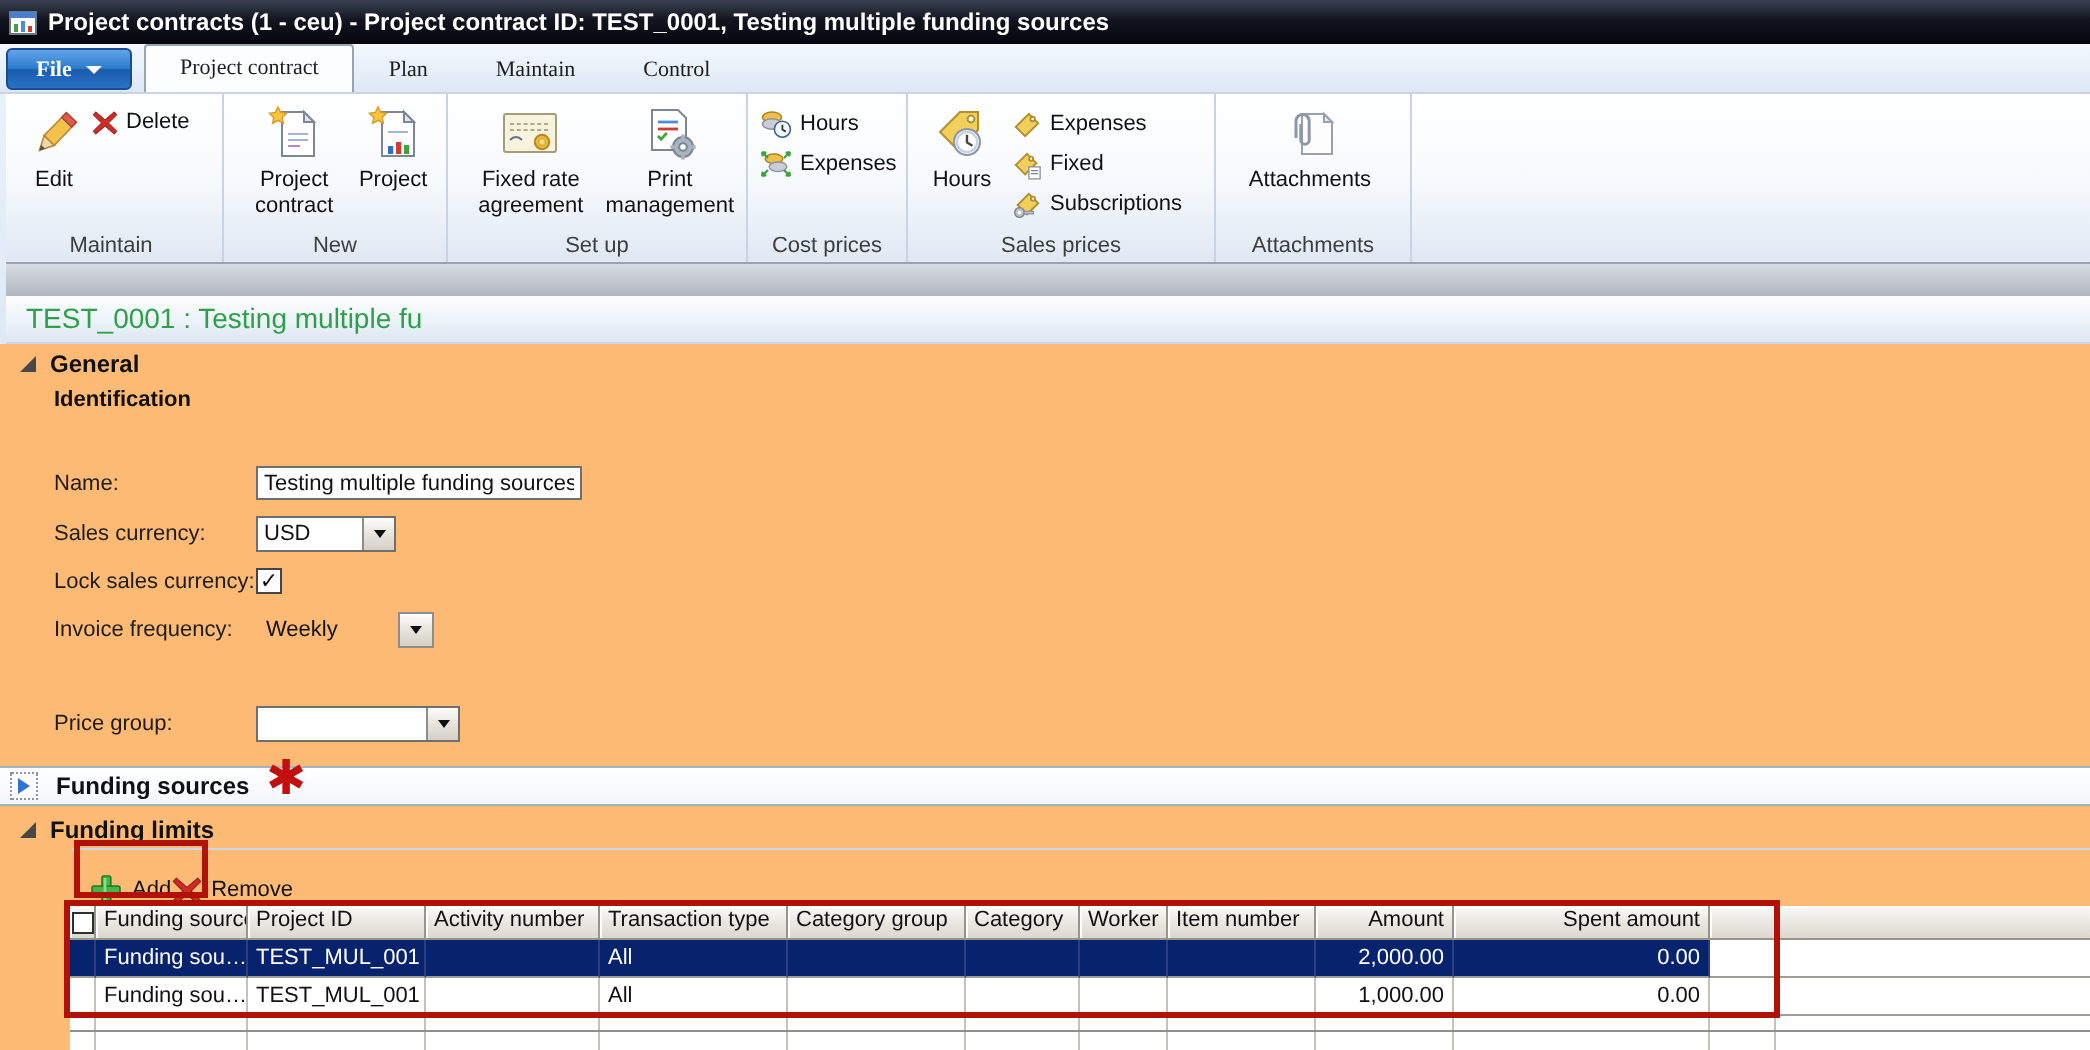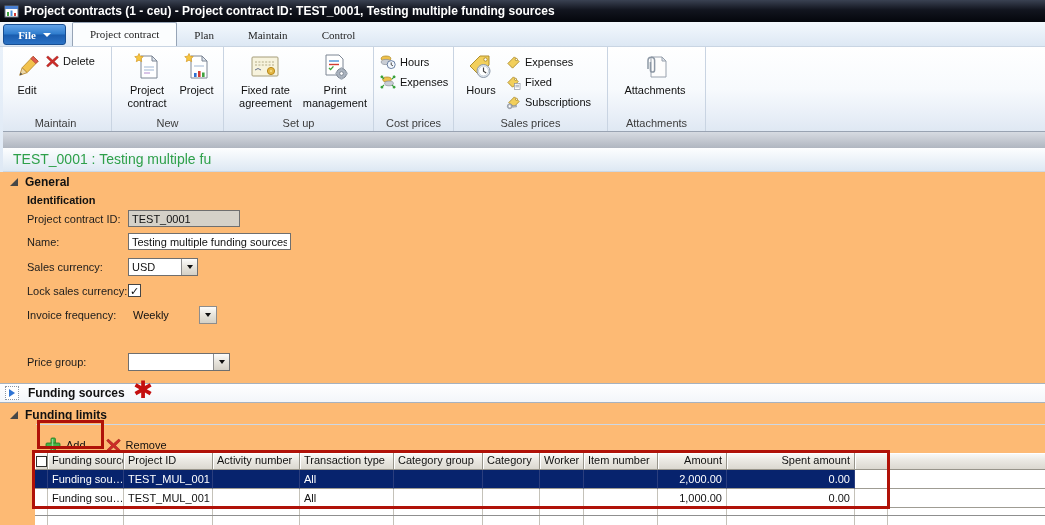--- a/index.html
+++ b/index.html
@@ -92,21 +92,21 @@
     border-top:1px solid #a7b2bf; border-bottom:1px solid #a7b2bf;
     background:linear-gradient(180deg,#ffffff,#f3f6fa); display:flex; align-items:center; }
   .expander { width:14px; height:14px; border:1px dotted #8a94a2; margin-left:5px; background:#fff;
     display:flex; align-items:center; justify-content:center; }
   .tri-right { width:0; height:0; border-top:4px solid transparent; border-bottom:4px solid transparent; border-left:6px solid #2f74d4; }
   .fs-label { margin-left:9px; font-weight:bold; font-size:12px; }
   .anno-star { position:absolute; left:133px; top:206px; color:#c40f0f; font-size:24px; font-weight:bold; line-height:24px; }
 
   
   .fl-toolbar { position:absolute; left:36px; top:252px; right:0; height:41px;
-    border-top:1px solid #ccd8e5; display:flex; align-items:center; gap:20px; padding-left:9px; }
+    border-top:1px solid #ccd8e5; display:flex; align-items:center; padding-left:9px; }
   .tbtn { display:flex; align-items:center; gap:5px; white-space:nowrap; }
 
   .grid { position:absolute; left:35px; top:281px; right:0; bottom:0; }
   .ghead { display:flex; height:17px; }
   .gh { background:linear-gradient(180deg,#fbfbfa 0%,#ebe9e3 45%,#dbd8d0 100%);
     border-right:1px solid #97948a; border-bottom:1px solid #97948a;
     box-shadow:inset 1px 1px 0 #fff; padding:1px 4px 0 4px; white-space:nowrap; overflow:hidden; }
   .gh.cchk { display:flex; align-items:center; justify-content:center; padding:0; }
   .gh.num { text-align:right; }
   .ghfill { flex:1; background:linear-gradient(180deg,#fbfbfa 0%,#ebe9e3 45%,#dbd8d0 100%);
@@ -363,24 +363,20 @@
   <div class="leftstrip"></div>
 
   <div class="form">
 
     <div class="section-hdr" style="left:10px; top:3px;">
       <span class="tri-exp"></span>
       <span>General</span>
     </div>
     <div class="subhdr" style="left:27px; top:22px;">Identification</div>
 
-    <div class="frow" style="top:38px;">
-      <span class="lbl">Project contract ID:</span>
-      <input class="tinput ro" style="width: 112px;" readonly="" value="TEST_0001">
-    </div>
 
     <div class="frow" style="top:61px;">
       <span class="lbl">Name:</span>
       <input class="tinput" style="width: 163px;" value="Testing multiple funding sources">
     </div>
 
     <div class="frow" style="top:86px;justify-content:flex-end;">
       <span class="lbl">Sales currency:</span>
       <div class="combo" style="width:70px;">
         <div class="combo-val">USD</div>

